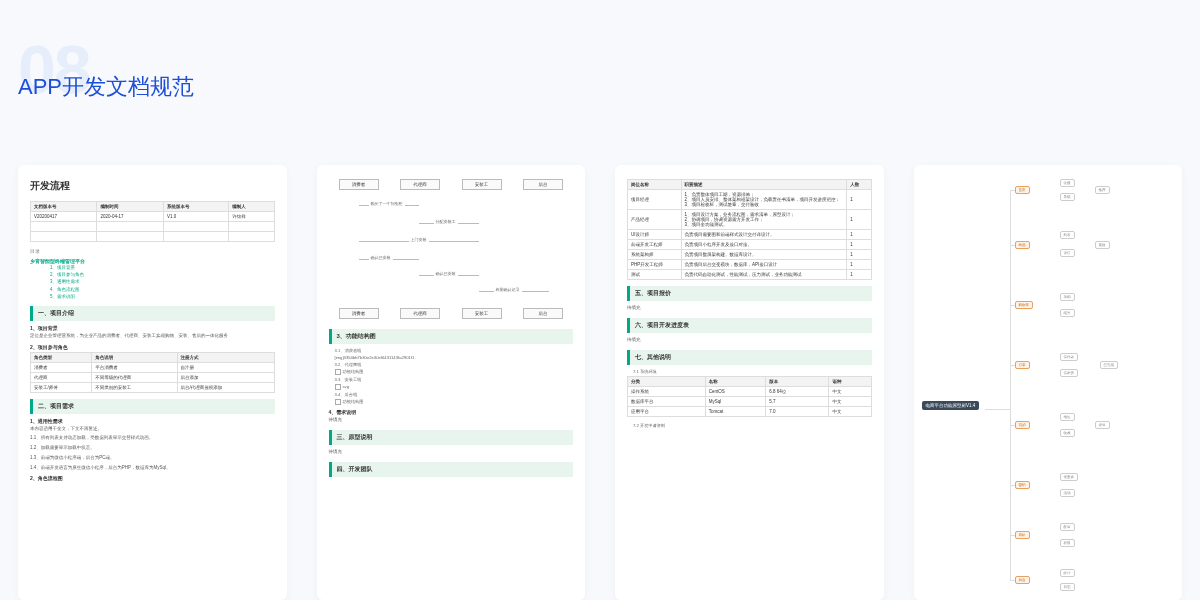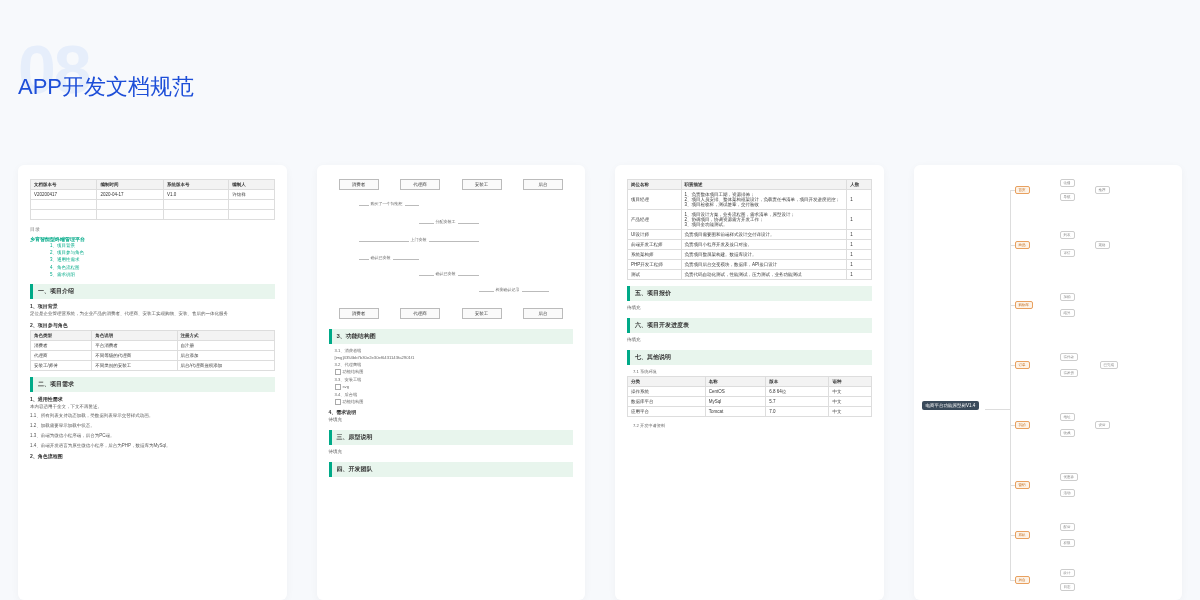--- a/index.html
+++ b/index.html
@@ -37,20 +37,21 @@
 </style>
 </head>
 <body>
 
 <div class="bg-num">08</div>
 <div class="title">APP开发文档规范</div>
 
 <div class="cards">
 
   <div class="card">
+    <h1>开发流程</h1>
     <table>
       <tbody>
           <tr>
         <th>文档版本号</th>
         <th>编制时间</th>
         <th>系统版本号</th>
         <th>编制人</th>
       </tr>
       <tr>
             <td>V20200417</td>

